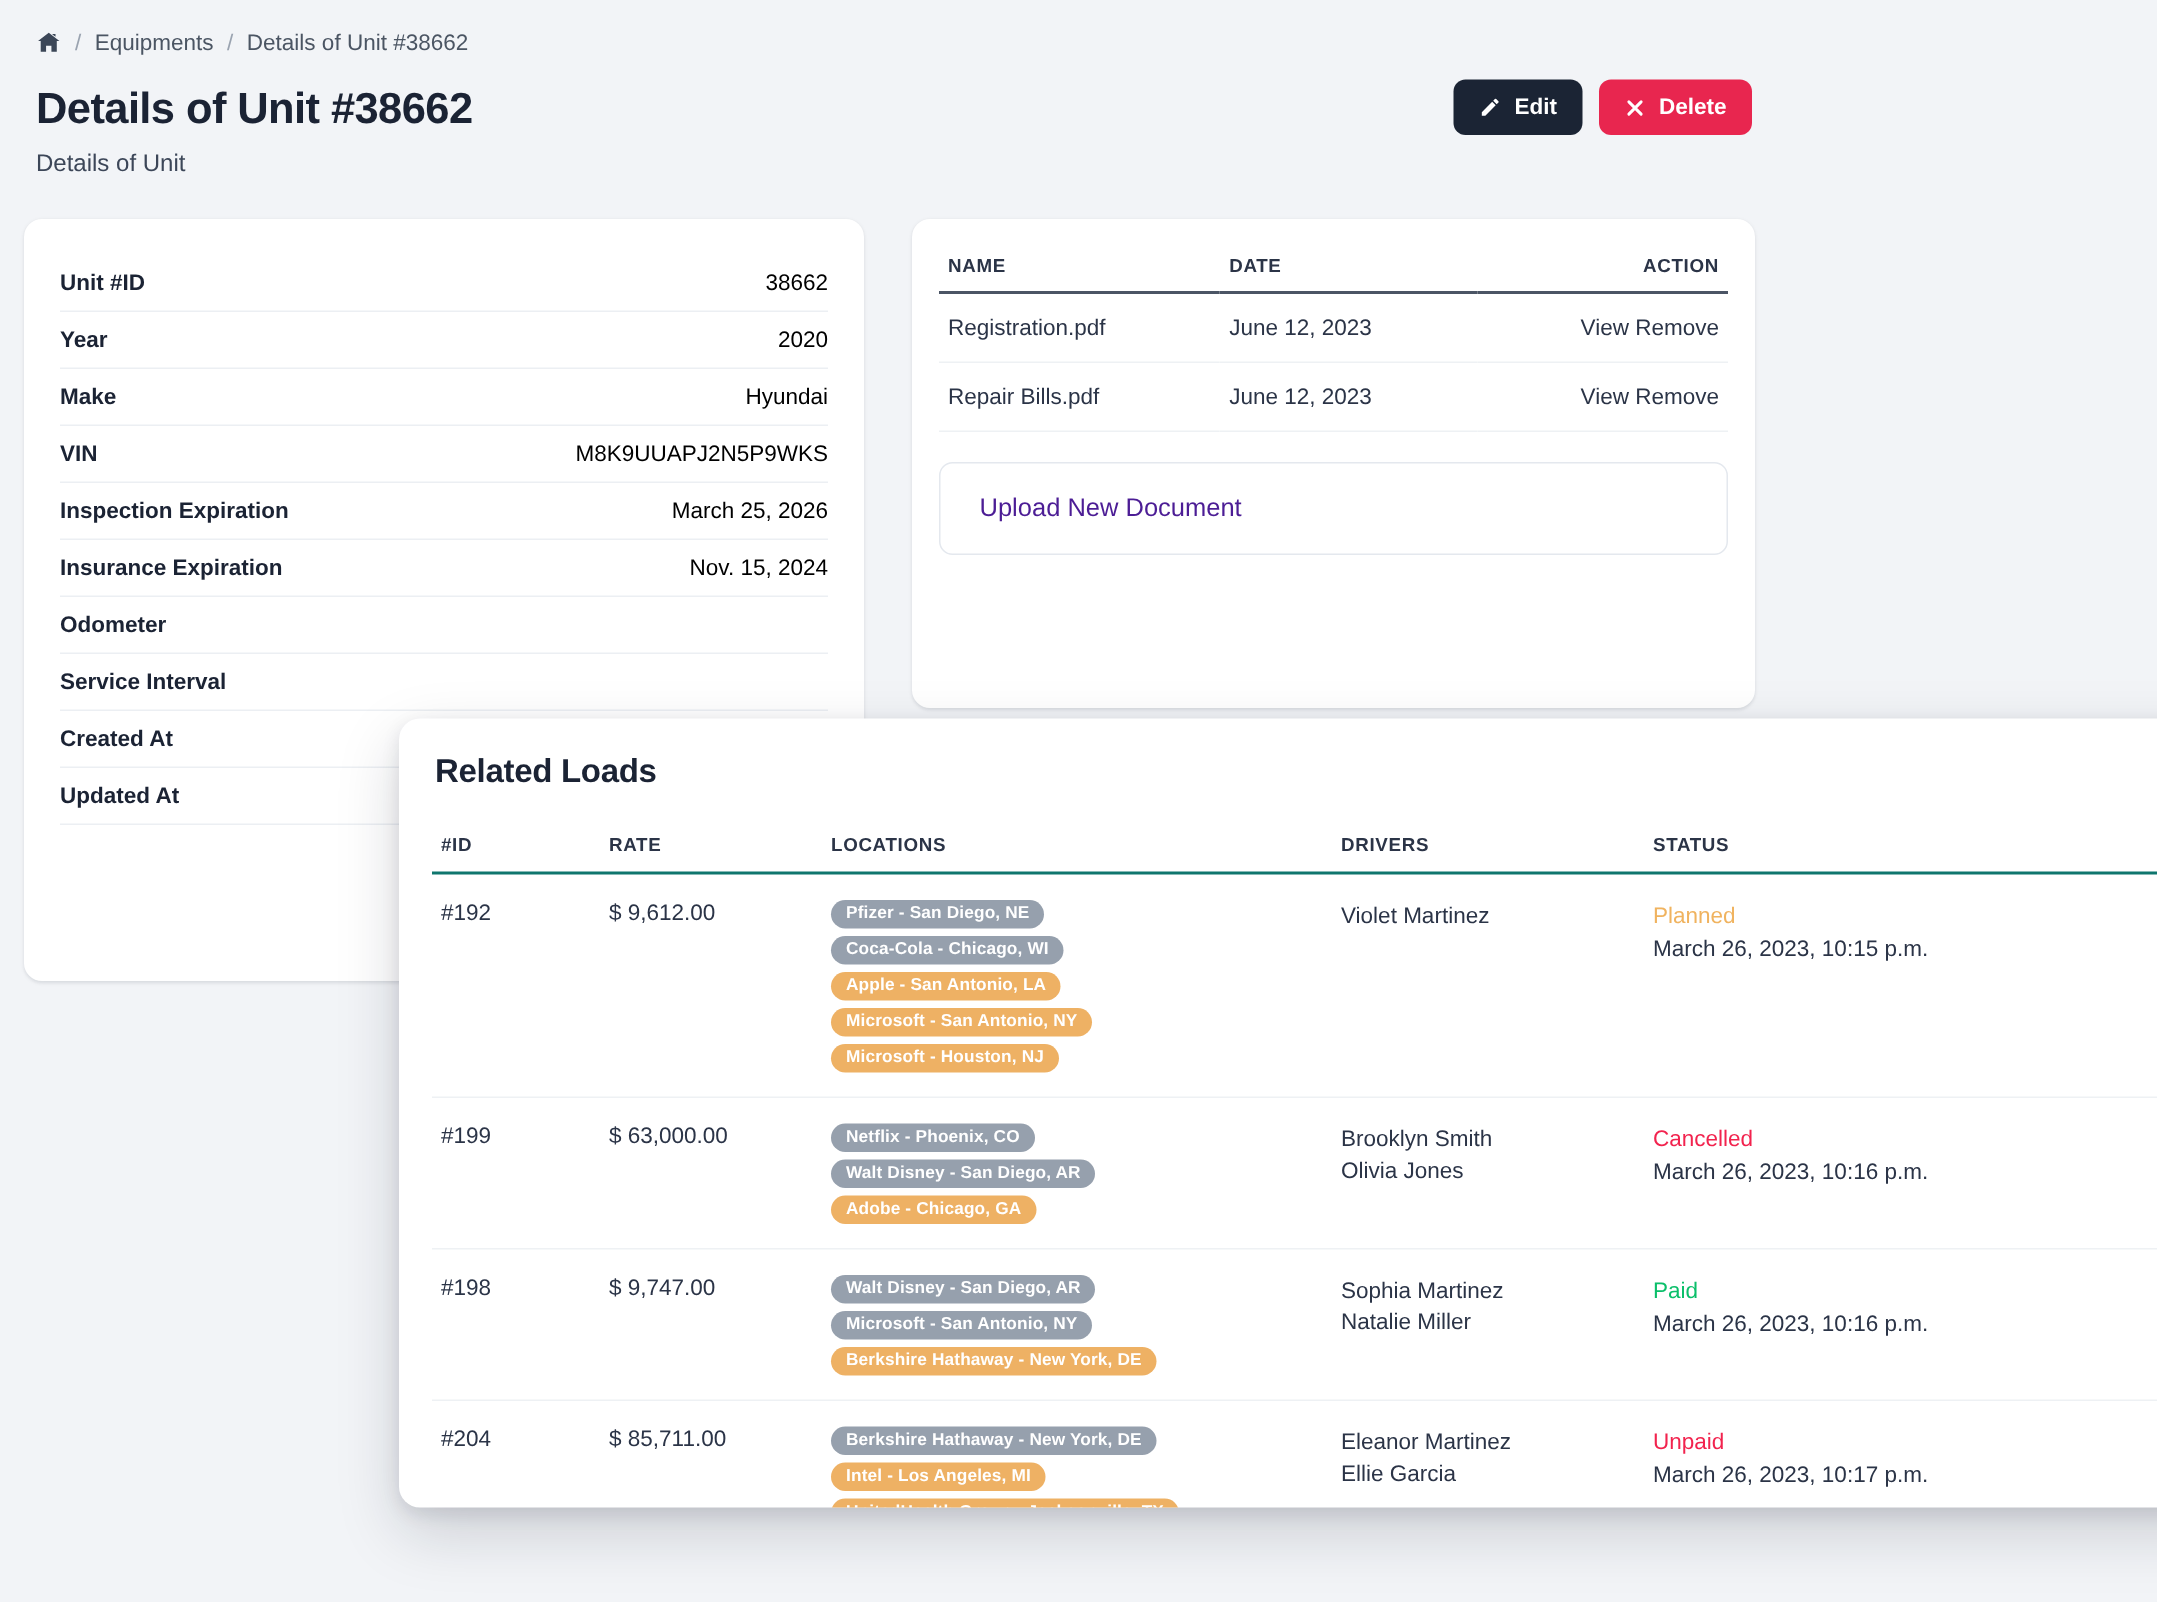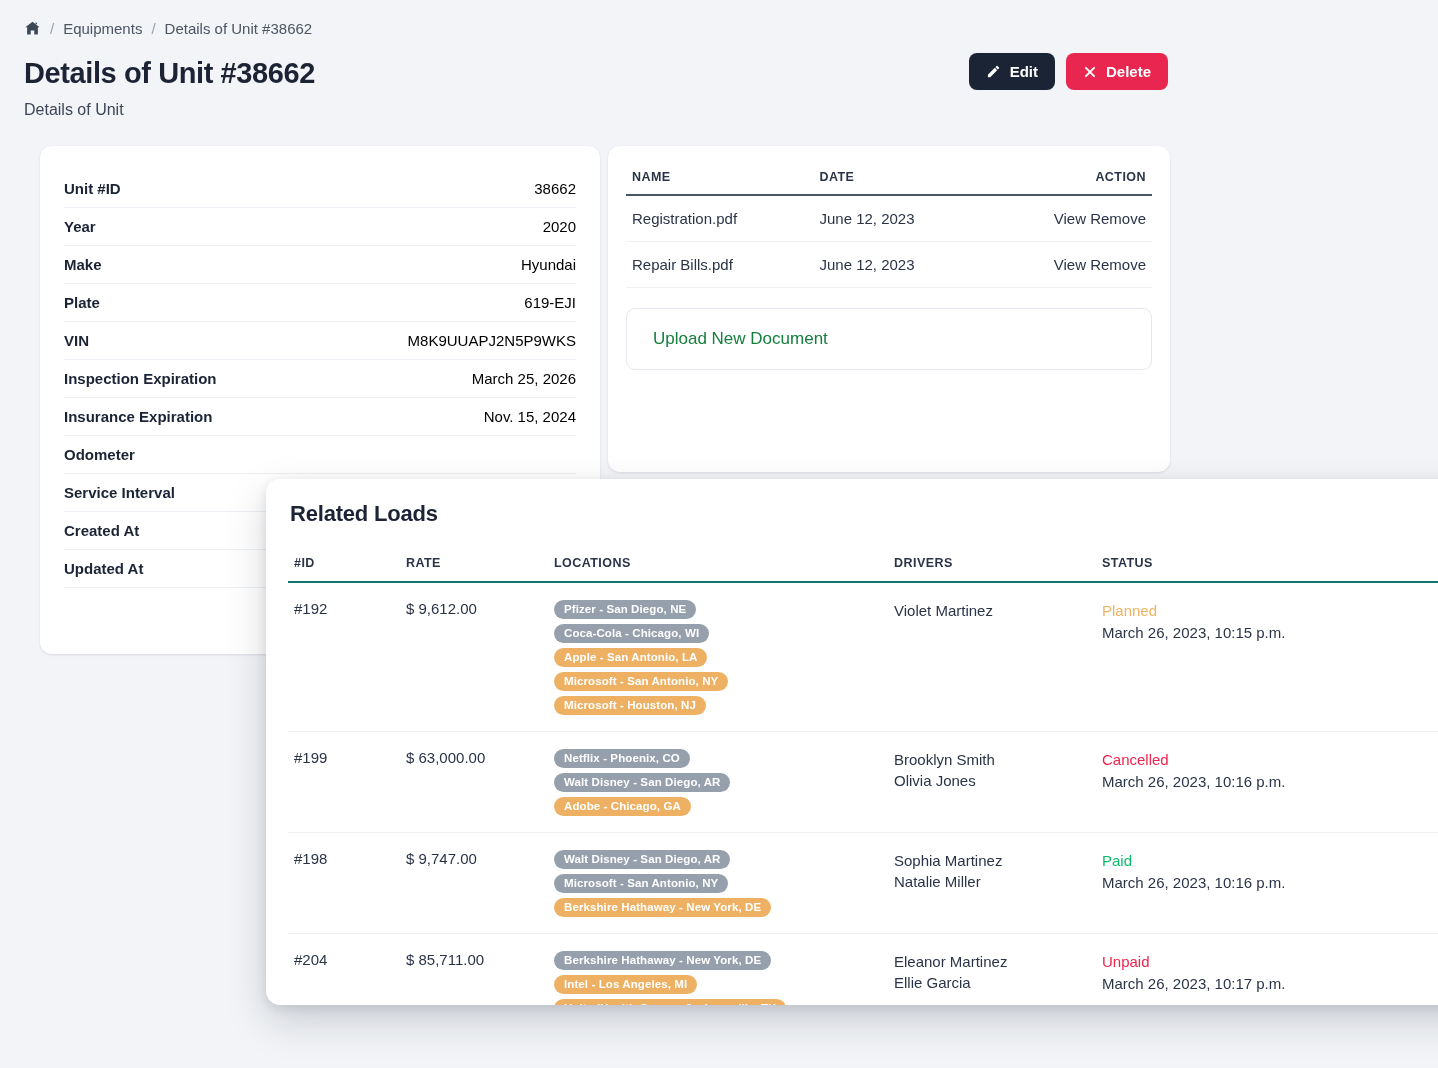--- a/index.html
+++ b/index.html
@@ -54,21 +54,21 @@
   
   .card {
     position: absolute;
     background: #ffffff;
     border-radius: 12px;
     box-shadow: 0 1px 3px rgba(16,24,40,.08), 0 1px 2px rgba(16,24,40,.04);
   }
 
   
   .card-details {
-    left: 40px; top: 146px; width: 560px; height: 508px;
+    left: 16px; top: 146px; width: 560px; height: 508px;
     padding: 0 24px;
   }
   .detail-row {
     display: flex; justify-content: space-between; align-items: center;
     height: 38px; border-bottom: 1px solid #eceff3;
     font-size: 15px;
   }
   .detail-row:first-child { margin-top: 24px; }
   .detail-row:last-child { border-bottom: 1px solid #eceff3; }
   .detail-label { font-weight: 700; color: #1b2334; }
@@ -101,21 +101,21 @@
     padding: 14px 6px; border-bottom: 1px solid #eef1f4;
   }
   table.doc-table td.col-action { text-align: right; }
   .doc-actions a {
     color: #2b3447; text-decoration: none; cursor: pointer;
   }
   .upload-box {
     margin: 20px 18px 0 18px;
     border: 1px solid #e4e8ee; border-radius: 9px;
     height: 62px; display: flex; align-items: center;
-    padding: 0 26px; font-size: 17px; color: #15803d;
+    padding: 0 26px; font-size: 17px; color: #4c1d95;
     cursor: pointer; background: #fff;
   }
 
   
   .overlay-card {
     position: absolute;
     left: 266px; top: 479px; width: 1274px; height: 526px;
     background: #ffffff; border-radius: 14px;
     box-shadow: 0 16px 42px rgba(16,24,40,.17), 0 4px 12px rgba(16,24,40,.10);
     overflow: hidden;
@@ -210,24 +210,20 @@
         </div>
         <div class="detail-row">
           <span class="detail-label">Year</span>
           <span class="detail-value">2020</span>
         </div>
         <div class="detail-row">
           <span class="detail-label">Make</span>
           <span class="detail-value">Hyundai</span>
         </div>
         <div class="detail-row">
-          <span class="detail-label">Plate</span>
-          <span class="detail-value">619-EJI</span>
-        </div>
-        <div class="detail-row">
           <span class="detail-label">VIN</span>
           <span class="detail-value">M8K9UUAPJ2N5P9WKS</span>
         </div>
         <div class="detail-row">
           <span class="detail-label">Inspection Expiration</span>
           <span class="detail-value">March 25, 2026</span>
         </div>
         <div class="detail-row">
           <span class="detail-label">Insurance Expiration</span>
           <span class="detail-value">Nov. 15, 2024</span>

